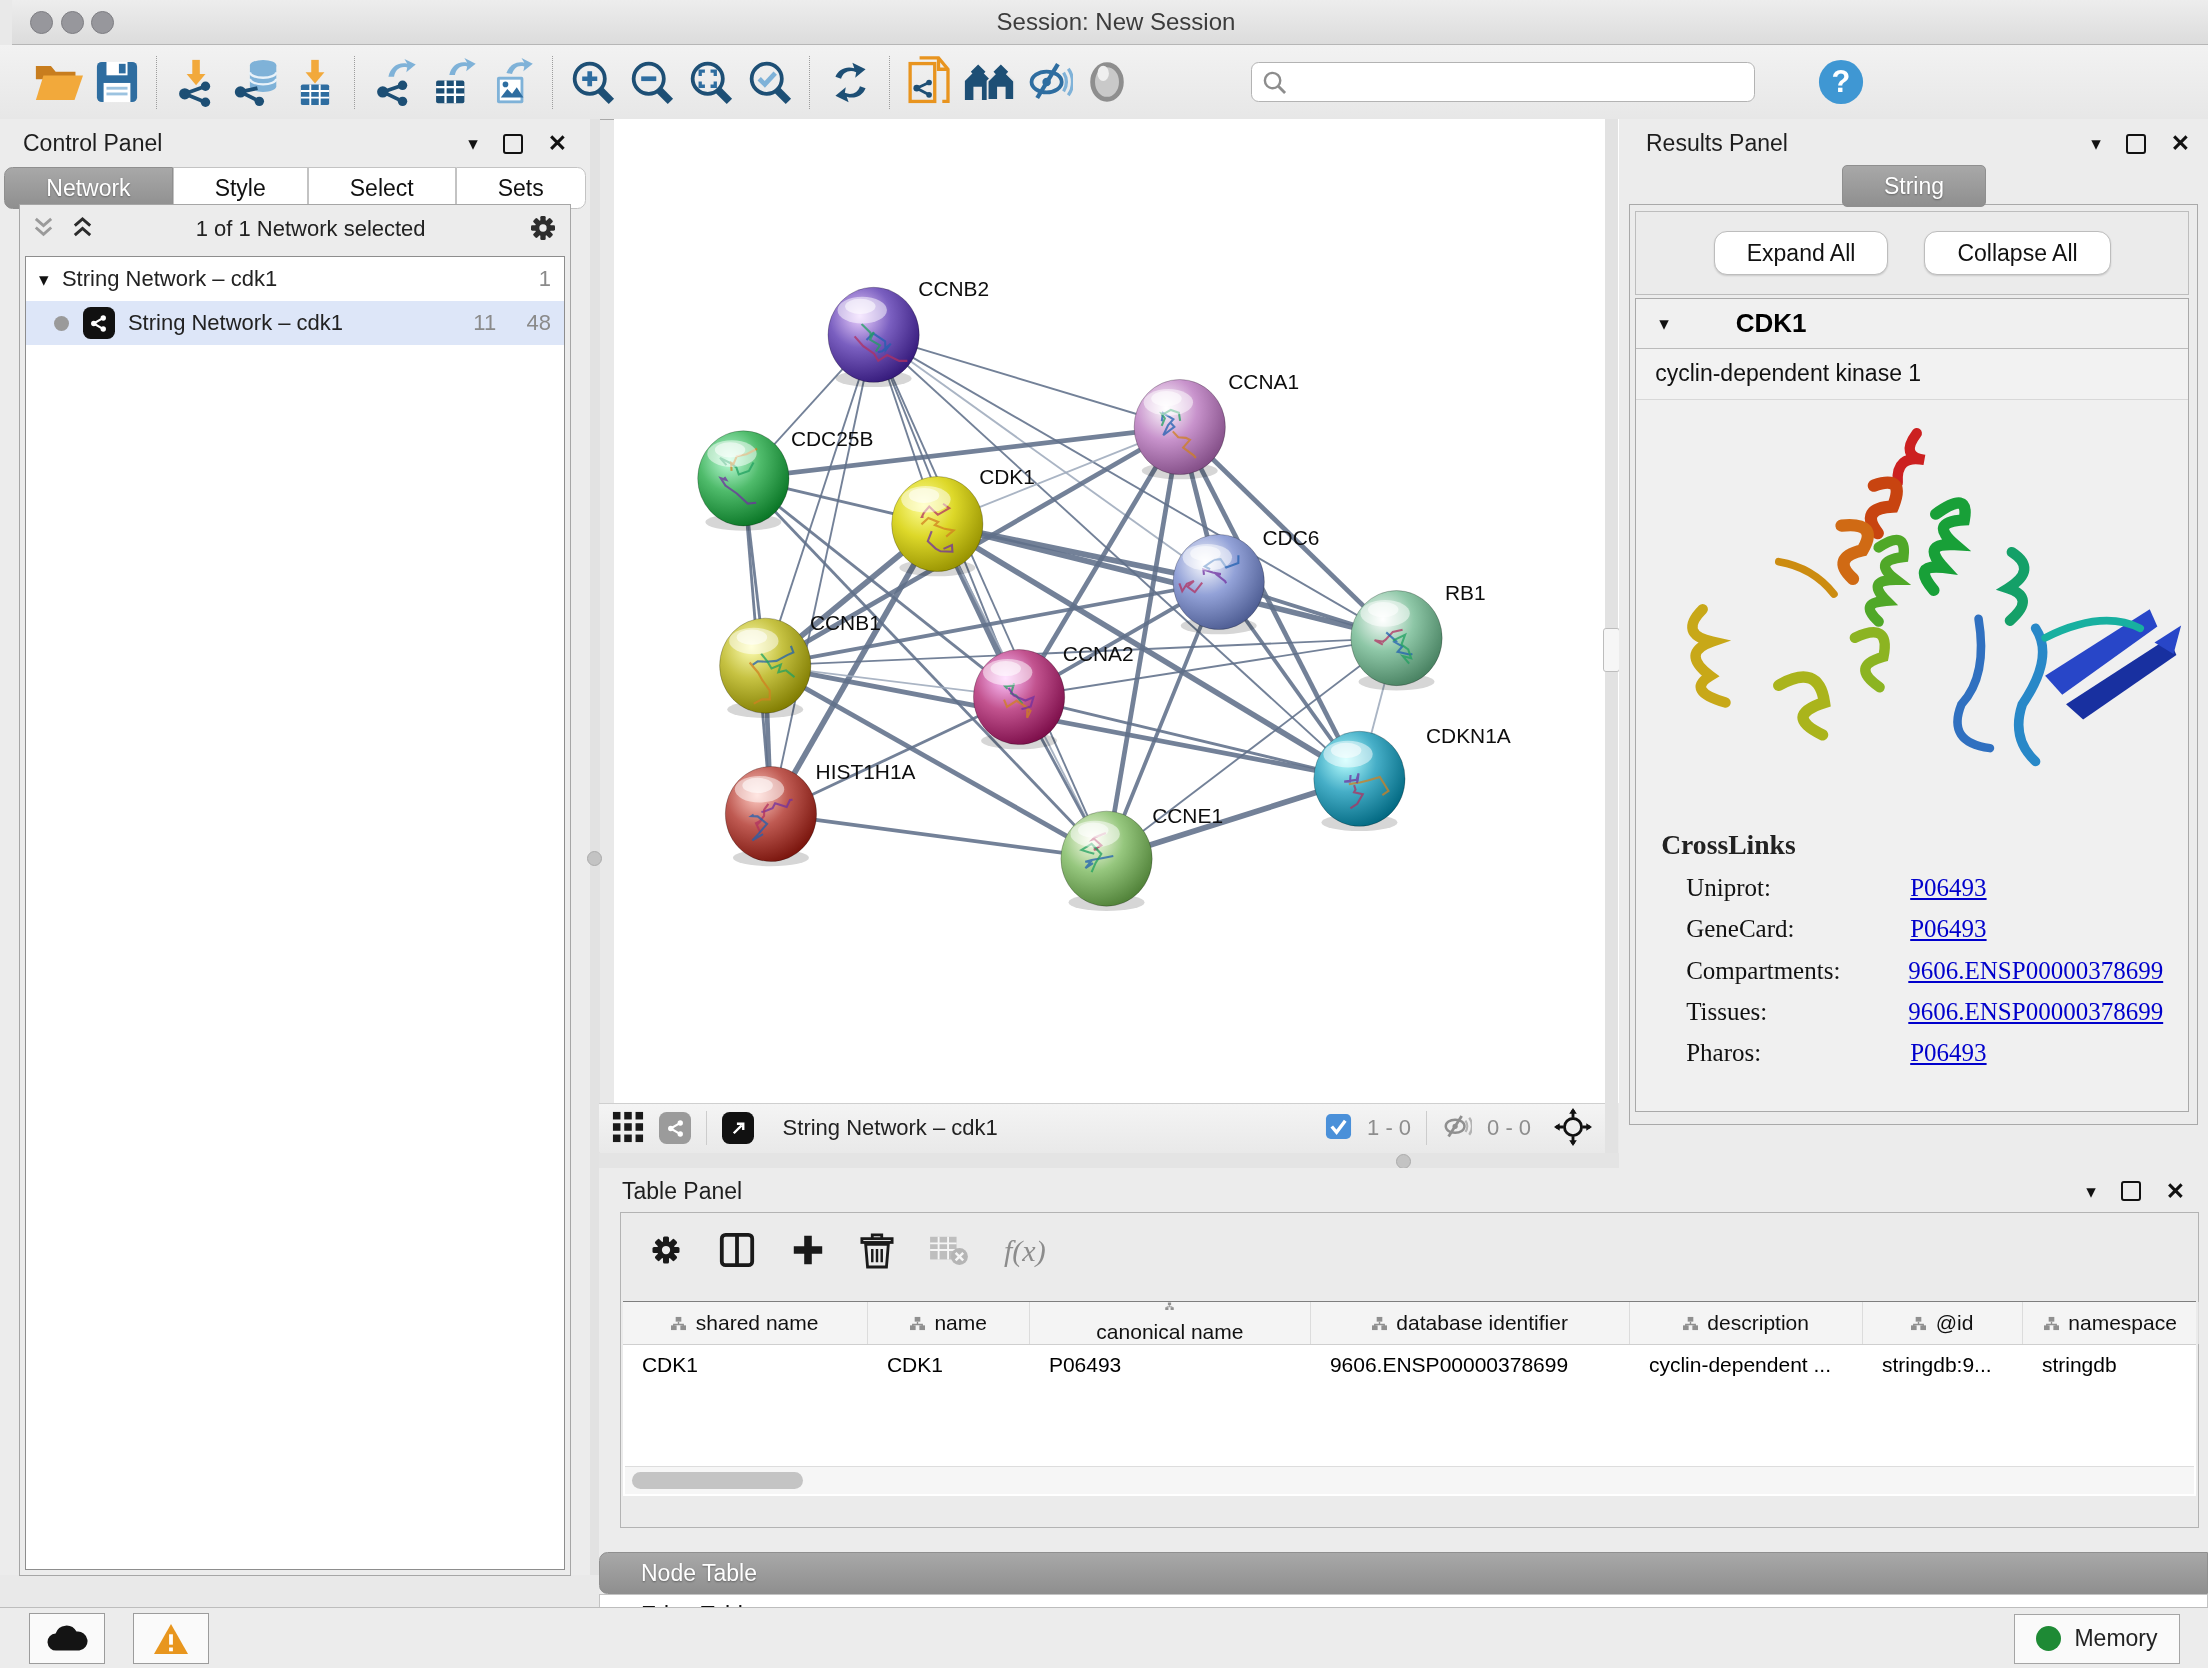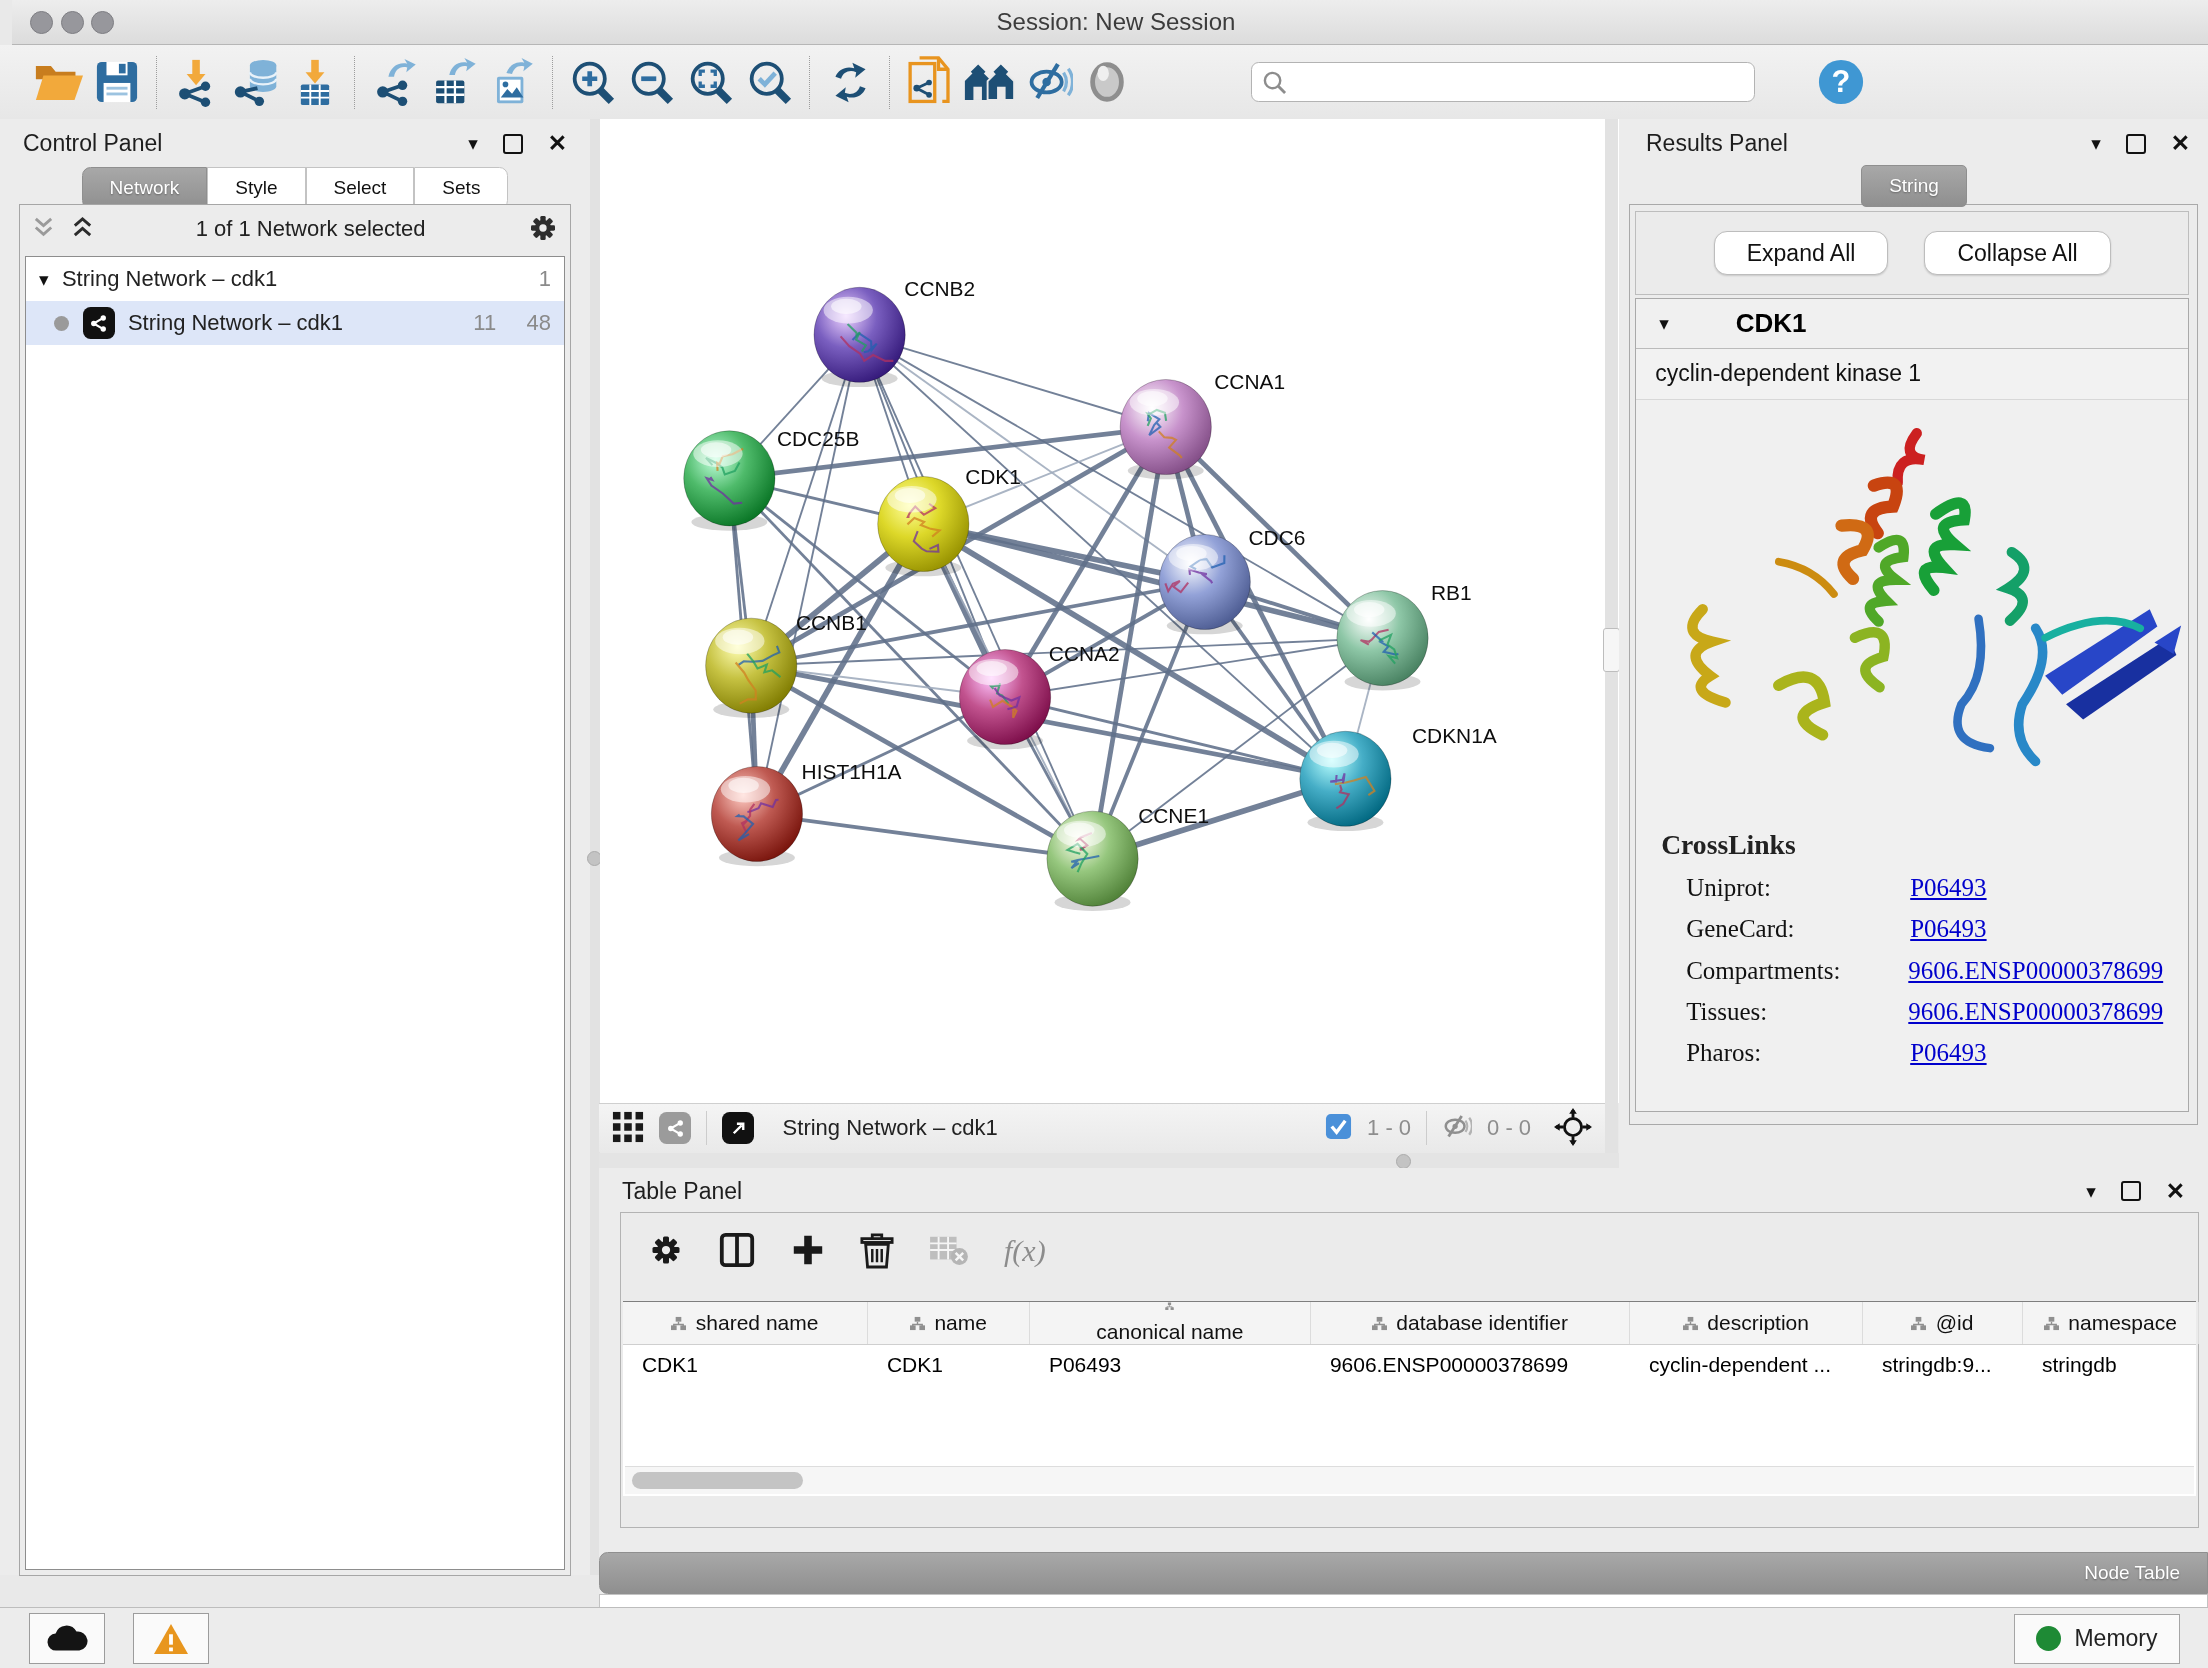--- a/index.html
+++ b/index.html
@@ -20,22 +20,22 @@
   #search-wrap{position:relative;margin-left:114px;}
   #search-input{width:447px;height:38px;border:1px solid #b3b3b3;border-radius:7.6px;
      font-size:21px;padding:0 13.3px 0 42px;background:#fff;outline:none;}
   #search-glass{position:absolute;left:11.4px;top:7.6px;}
   
   .ptitle{font-size:23px;color:#1e1e1e;}
   .pctl{display:flex;align-items:center;gap:25px;}
   .tri{font-size:19px;color:#111;line-height:1;}
   .fsq{width:16px;height:16px;border:2.4px solid #111;border-radius:2.9px;}
   .xx{font-size:23px;font-weight:bold;color:#111;line-height:1;}
-  .tabbtn{height:40px;line-height:40px;padding:0 27px;background:#fff;color:#111;
-     border:1px solid #c3c3c3;font-size:19px;text-align:right;}
+  .tabbtn{height:40px;line-height:40px;padding:0 41px;background:#fff;color:#111;
+     border:1px solid #c3c3c3;font-size:23px;}
   .tabbtn.first{border-radius:8.6px 0 0 8.6px;}
   .tabbtn.last{border-radius:0 8.6px 8.6px 0;}
   .tabbtn.active{background:linear-gradient(#a8a8a8,#8f8f8f);color:#fff;border-color:#8f8f8f;
      text-shadow:0 1px 1.9px rgba(0,0,0,.35);}
   .tabbtn.solo{border-radius:5px;}
   
   #control-panel{left:0;top:119px;width:590px;height:1456px;background:#ececec;}
   #cp-box{left:19px;top:85px;width:550px;height:1370px;border:1px solid #a6a6a6;background:#ececec;}
   #cp-head{display:flex;align-items:center;height:48px;padding:0 11.4px;}
   #cp-head .txt{flex:1;text-align:center;font-size:22px;color:#222;}
@@ -44,21 +44,21 @@
   .cp-row{display:flex;align-items:center;height:44px;gap:13.3px;padding:0 13.3px;}
   .cp-row .grow{flex:1;}
   .cp-row .num{color:#8a8a8a;}
   .cp-row.sel{background:#dde6f8;}
   .dot{width:15px;height:15px;border-radius:50%;background:#9a9a9a;}
   .share-badge{width:32px;height:32px;border-radius:7.6px;background:#111;display:flex;
      align-items:center;justify-content:center;}
   .share-badge.gray{background:#9b9b9b;}
   
   #net-split-l{left:590px;top:119px;width:9.5px;height:1456px;background:#e2e2e2;}
-  #network-view{left:600px;top:119px;width:1152px;height:984px;background:#ffffff;}
+  #network-view{left:614px;top:119px;width:1152px;height:984px;background:#ffffff;}
   #net-footer{left:599px;top:1103px;width:1006px;height:49px;background:linear-gradient(#f4f4f4,#e9e9e9);
      border-top:1px solid #cfcfcf;display:flex;align-items:center;gap:15px;padding:0 13.3px;box-sizing:border-box;}
   #net-footer .vsep{width:1px;height:34px;background:#cccccc;}
   #nf-title{flex:1;font-size:22px;color:#222;padding-left:13.3px;}
   .nf-num{font-size:22px;color:#8d8d8d;}
   #net-split-r{left:1605px;top:119px;width:13.3px;height:1460px;background:#e2e2e2;}
   #hsplit{left:599px;top:1153px;width:1609px;height:15px;background:#e4e4e4;}
   .grip{width:13.3px;height:13.3px;border-radius:50%;background:#c3c3c3;border:1px solid #ababab;}
   
   #results-panel{left:1619px;top:119px;width:590px;height:1049px;background:#ececec;}

